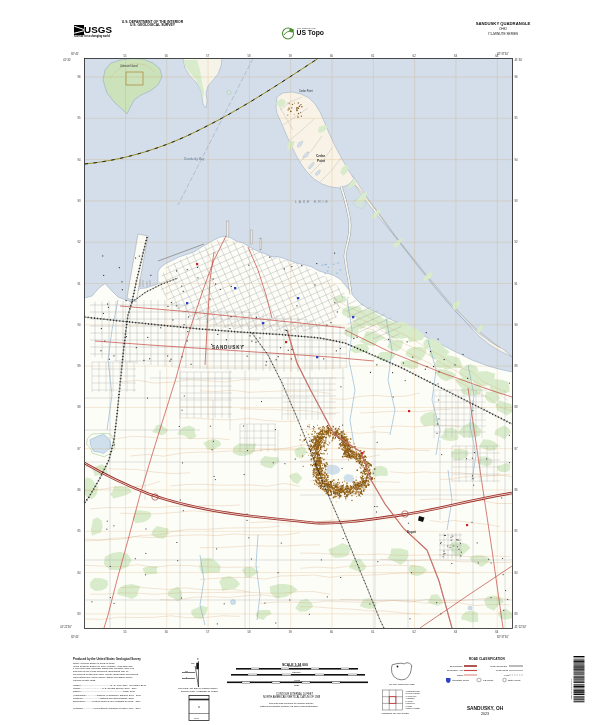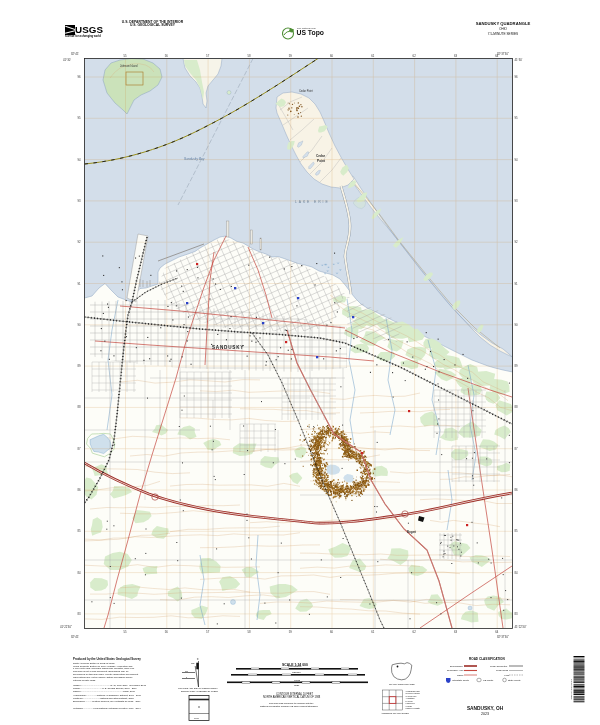--- a/index.html
+++ b/index.html
@@ -2,21 +2,21 @@
 <html><head>
 <meta charset="utf-8">
 <style>
 html,body{margin:0;padding:0;background:#fff;}
 body{width:600px;height:725px;position:relative;font-family:"Liberation Sans",sans-serif;overflow:hidden;}
 .abs{position:absolute;}
 </style>
 </head>
 <body>
 
-<div class="abs" style="left:65px;top:25px;">
+<div class="abs" style="left:74px;top:25px;">
   <div style="display:flex;align-items:flex-start;">
     <div style="width:9.5px;height:9.5px;background:#000;position:relative;overflow:hidden;">
       <div style="position:absolute;left:0;top:3px;width:14px;height:1.4px;background:#fff;transform:rotate(18deg);"></div>
       <div style="position:absolute;left:0;top:5.5px;width:14px;height:1.2px;background:#fff;transform:rotate(-14deg);"></div>
     </div>
     <div style="font-weight:bold;font-size:9.8px;letter-spacing:0.1px;color:#000;line-height:9.3px;margin-left:0.5px;">USGS</div>
   </div>
   <div style="font-size:2.6px;color:#000;font-weight:bold;margin-top:0.3px;">science for a changing world</div>
 </div>
 

